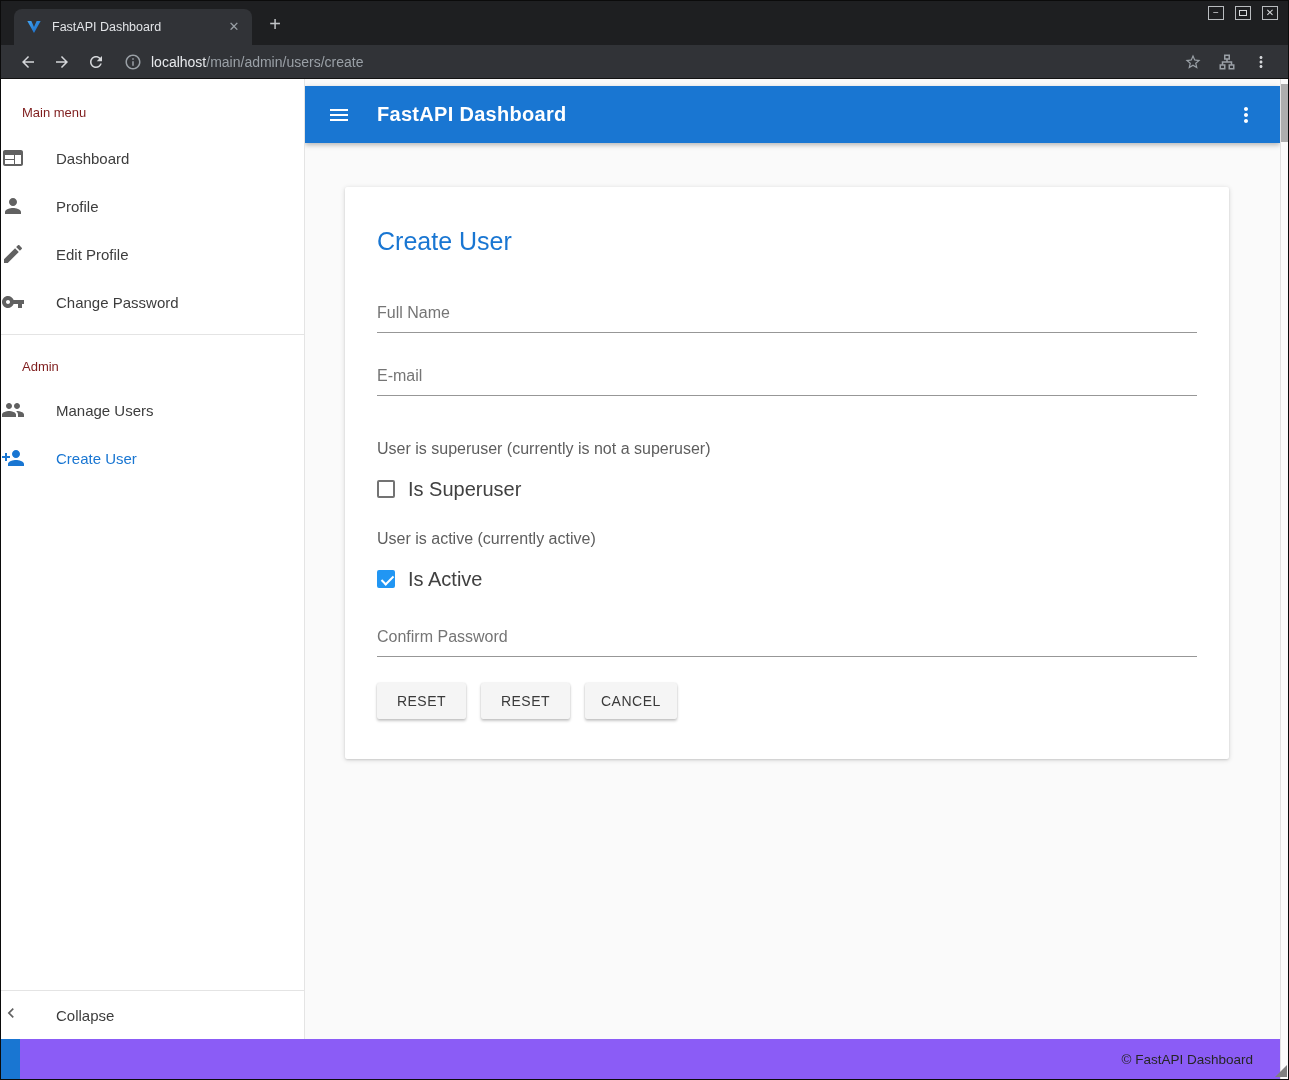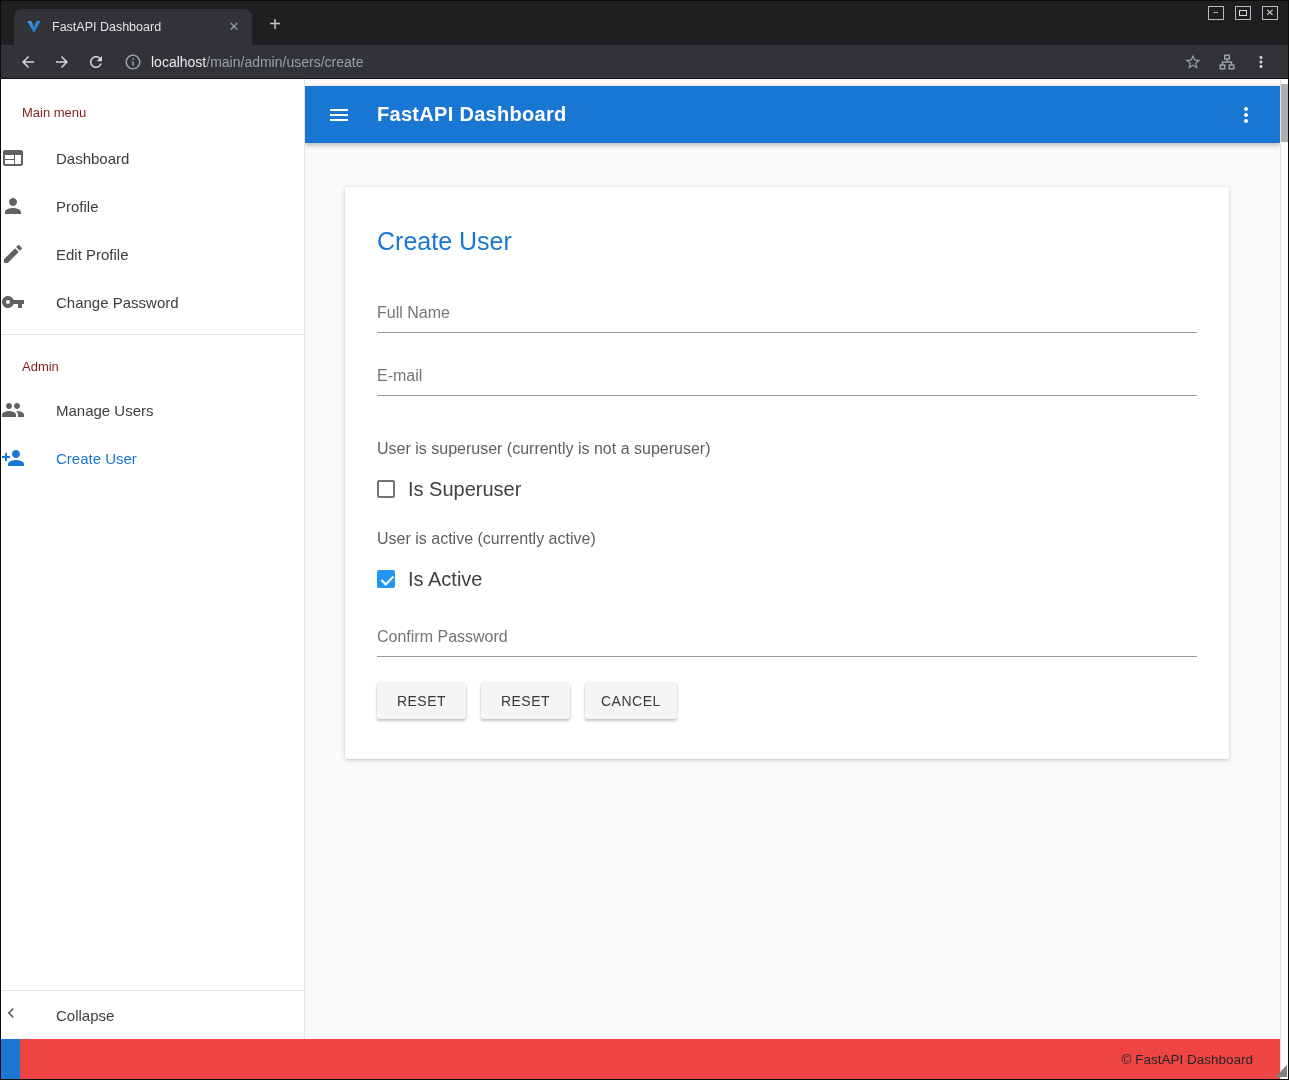--- a/index.html
+++ b/index.html
@@ -84,21 +84,21 @@
   .cb-box.checked { background:#2196f3; border-color:#2196f3; }
   .cb-box.checked::after { content:""; position:absolute; left:5px; top:1px; width:5px; height:10px;
                            border:solid #fff; border-width:0 2px 2px 0; transform:rotate(45deg); }
   .cb-label { font-size:20px; color:#414141; }
   .btn-row { display:flex; gap:15px; margin-top:26px; }
   .btn { min-width:89px; height:36px; background:#f5f5f5; border:none; border-radius:2px;
          box-shadow:0 2px 3px rgba(0,0,0,.22), 0 0 2px rgba(0,0,0,.12);
          font-size:14px; color:#3a3a3a; letter-spacing:.5px; padding:0 16px;
          font-family:inherit; }
 
-  .footer { position:absolute; left:0; right:8px; bottom:0; height:40px; background:#ef4444;
+  .footer { position:absolute; left:0; right:8px; bottom:0; height:40px; background:#8b5cf6;
             display:flex; align-items:center; justify-content:flex-end; padding-right:27px; }
   .footer-chip { position:absolute; left:0; top:0; width:19px; height:40px; background:#1976d2; }
   .footer-text { font-size:13.5px; color:#262626; }
 
   .scrollbar { position:absolute; right:0; top:0; bottom:0; width:8px; background:#fbfbfb;
                border-left:1px solid #e2e2e2; }
   .scroll-thumb { position:absolute; top:5px; left:0; width:7px; height:58px; background:#aeaeae; }
   .resize-grip { position:absolute; right:1px; bottom:2px; width:0; height:0; z-index:5;
                  border-bottom:12px solid #808080; border-left:12px solid transparent; }
 </style>

